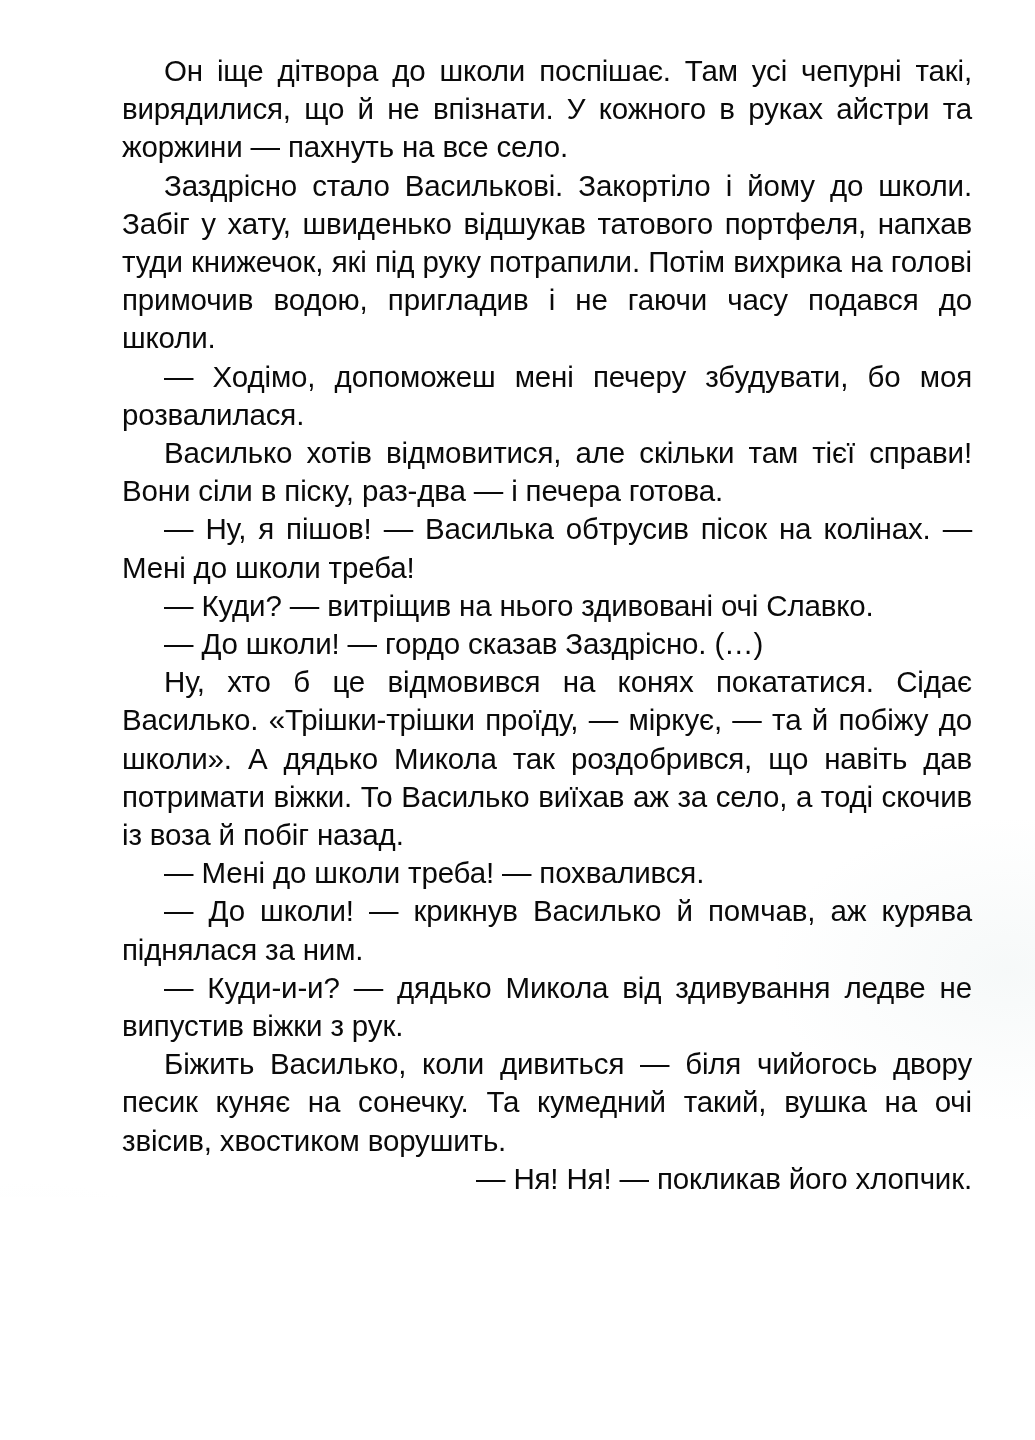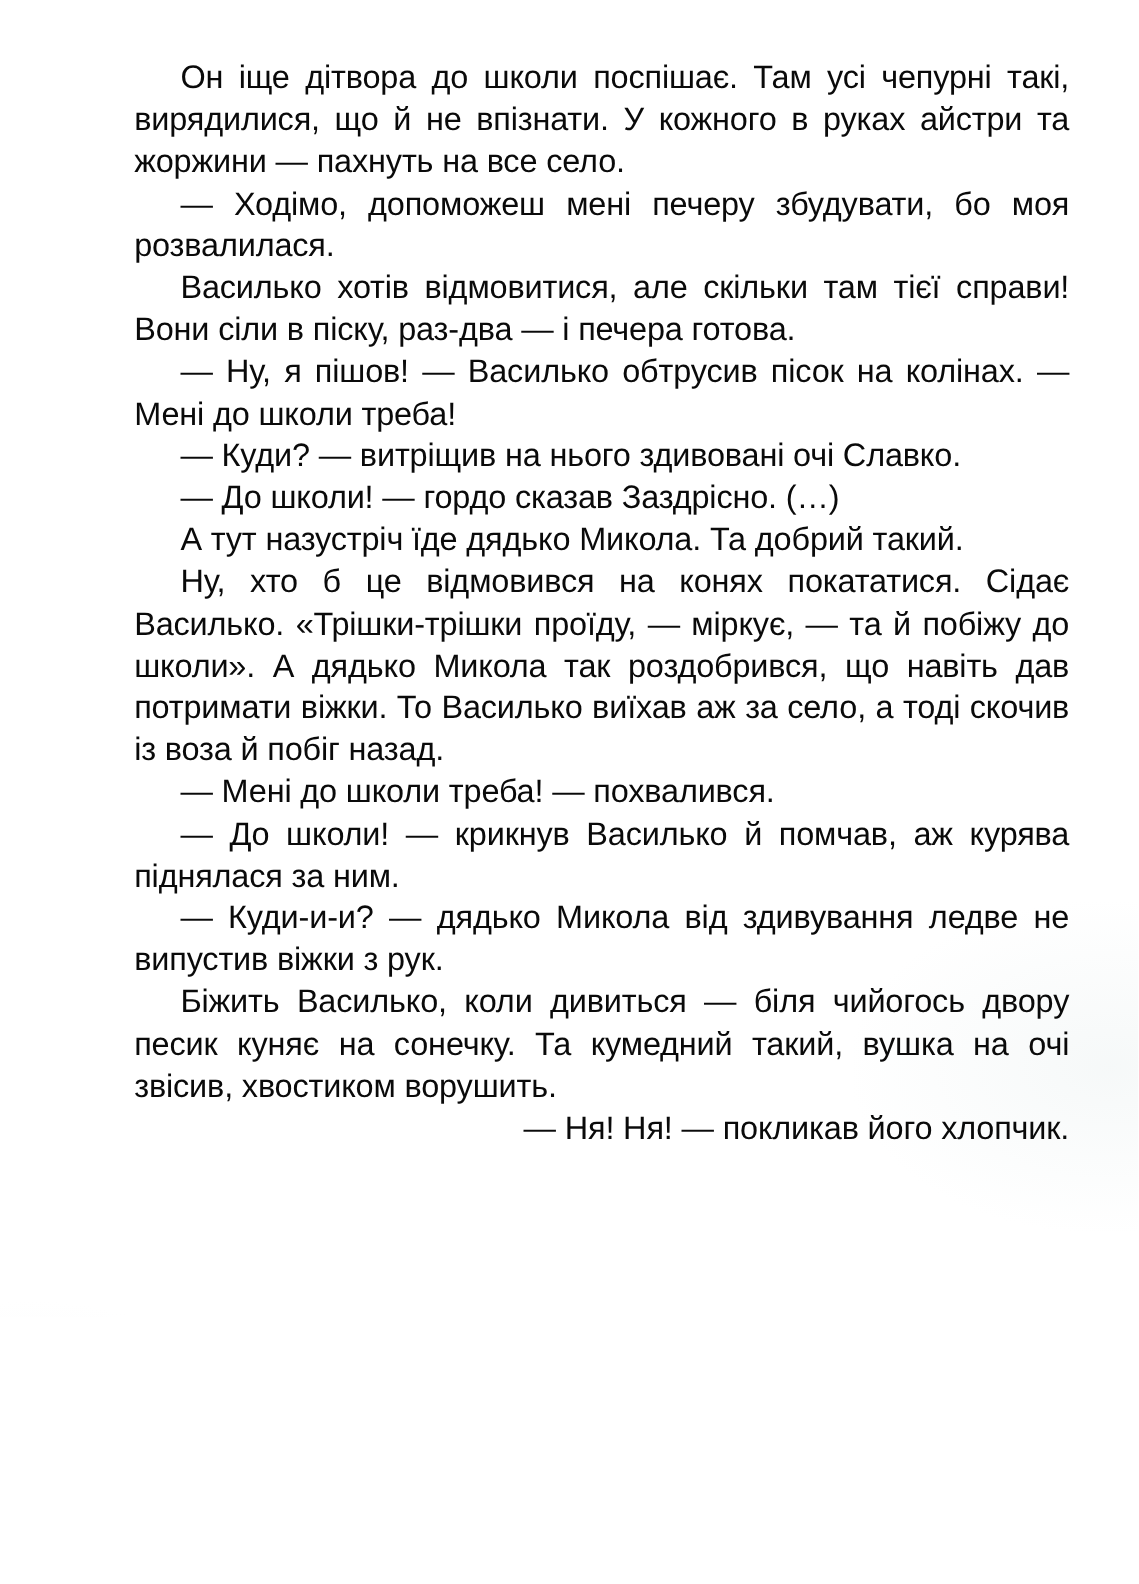--- a/index.html
+++ b/index.html
@@ -105,26 +105,26 @@
 </head>
 <body>
 
 <div class="page">
 
   <div class="paper-tint"></div>
   <div class="paper-tint2"></div>
 
   <div class="text-column">
     <p class="para">Он іще дітвора до школи поспішає. Там усі чепурні такі, вирядилися, що й не впізнати. У кожного в руках айстри та жоржини — пахнуть на все  село.</p>
+    <p class="para">Заздрісно стало Василькові. Закортіло і йому до школи. Забіг у хату, швиденько відшукав татового портфеля, напхав туди книжечок, які під руку потрапили. Потім вихрика на голові примочив водою, пригладив і не гаючи часу подався до школи.</p>
     <p class="para">— Ходімо, допоможеш мені печеру збудувати, бо моя розвалилася.</p>
     <p class="para">Василько хотів відмовитися, але скільки там тієї справи! Вони сіли в піску, раз-два — і печера готова.</p>
-    <p class="para">— Ну, я пішов! — Василько обтрусив пісок на колінах. — Мені до школи треба!</p>
+    <p class="para">— Ну, я пішов! — Василька обтрусив пісок на колінах. — Мені до школи треба!</p>
     <p class="para">— Куди? — витріщив на нього здивовані очі Славко.</p>
     <p class="para">— До школи! — гордо сказав Заздрісно. (…)</p>
-    <p class="para">А тут назустріч їде дядько Микола. Та добрий такий.</p>
     <p class="para">Ну, хто б це відмовився на конях покататися. Сідає Василько. «Трішки-трішки проїду, — міркує, — та й побіжу до школи». А дядько Микола так роздобрився, що навіть дав потримати віжки. То Василько виїхав аж за село, а тоді скочив із воза й побіг назад.</p>
     <p class="para">— Мені до школи треба! — похвалився.</p>
     <p class="para">— До школи! — крикнув Василько й помчав, аж курява піднялася за ним.</p>
     <p class="para">— Куди-и-и? — дядько Микола від здивування ледве не випустив віжки з рук.</p>
     <p class="para">Біжить Василько, коли дивиться — біля чийогось двору песик куняє на сонечку. Та кумедний такий, вушка на очі звісив, хвостиком ворушить.</p>
     <p class="para">— Ня! Ня! — покликав його хлопчик.</p>
   </div>
 
   <div class="page-number-ornament">
     <svg viewBox="0 0 136 136" xmlns="http://www.w3.org/2000/svg">

